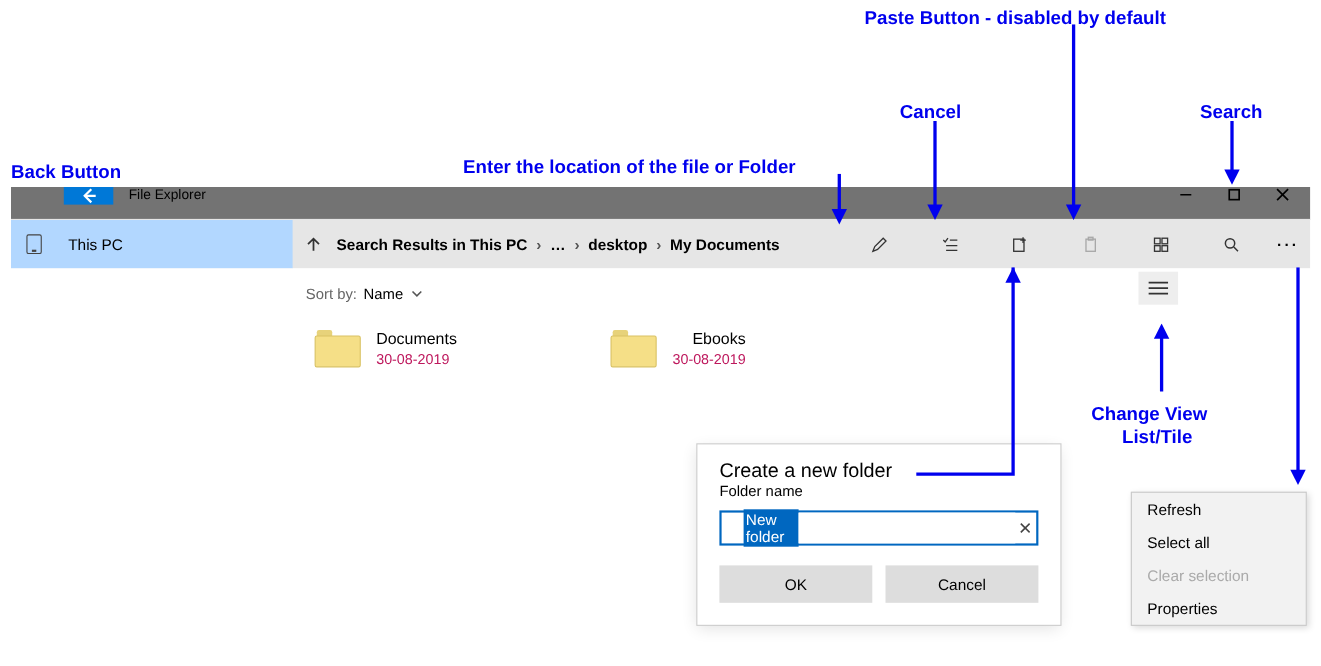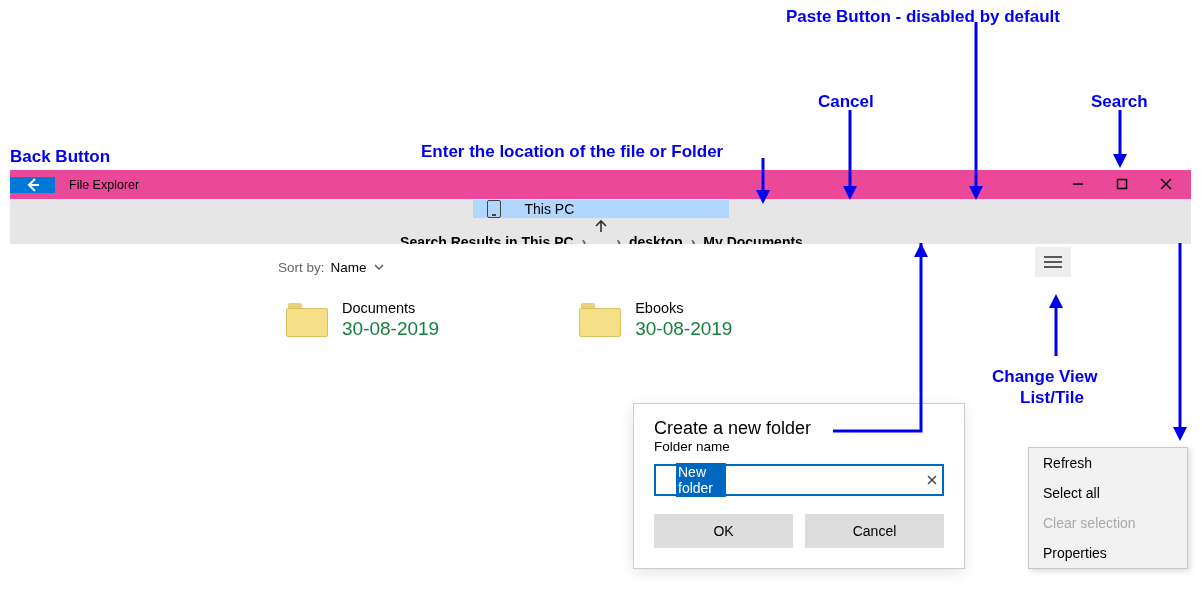--- a/index.html
+++ b/index.html
@@ -40,24 +40,25 @@
   
   .window {
     position: absolute;
     left: 10px;
     top: 170px;
     width: 1181px;
     border: 0;
   }
   .titlebar {
     display: flex;
-    align-items: center;
+    align-items: flex-start;
     height: 30px;
-    background: #ec4899;
+    background: #737373;
     border-bottom: 1px solid #e5e5e5;
+    padding-left: 48px;
   }
   .back-btn {
     width: 45px;
     background: #0078d7;
     color: #fff;
     display: flex;
     align-items: center;
     justify-content: center;
   }
   .titlebar .title {
@@ -74,21 +75,20 @@
     padding-right: 14px;
     font-size: 14px;
   }
   .win-ctl { width: 22px; text-align:center; }
 
   .toolbar {
     display: flex;
     align-items: center;
     height: 44px;
     background: #e6e6e6;
-    flex-direction: column;
   }
   .nav-selected {
     width: 256px;
     height: 100%;
     background: #b2d7ff;
     display: flex;
     align-items: center;
     padding-left: 14px;
     gap: 24px;
     font-size: 14px;
@@ -147,22 +147,22 @@
     position:absolute; right: 120px; top: 3px;
     width: 36px; height: 30px;
     background:#eee;
     display:flex;align-items:center;justify-content:center;
   }
   .folders { display:flex; gap: 140px; padding: 18px 0 0 20px; }
   .folder-item { display:flex; align-items:center; gap: 14px; }
   .folder-icon { width:42px; height:34px; position:relative; }
   .folder-icon .tab { position:absolute; top:0; left:2px; width:14px; height:6px; background:#e7d27a; border-radius:2px 2px 0 0; }
   .folder-icon .body { position:absolute; top:5px; left:0; width:42px; height:29px; background:#f5df87; border:1px solid #d9c264; border-radius:2px; }
-  .folder-meta .fname { font-size:14.5px; }
-  .folder-meta .fdate { font-size:19px; color:#15803d; margin-top:2px; }
+  .folder-meta .fname { font-size:14.5px;text-align:right; }
+  .folder-meta .fdate { font-size:13px; color:#be185d; margin-top:2px; }
 
   
   .dialog {
     position:absolute;
     left: 634px; top: 404px;
     width: 330px;
     background:#fff;
     box-shadow: 0 0 0 1px #ccc, 0 4px 14px rgba(0,0,0,.12);
     padding: 14px 20px 20px 20px;
   }

